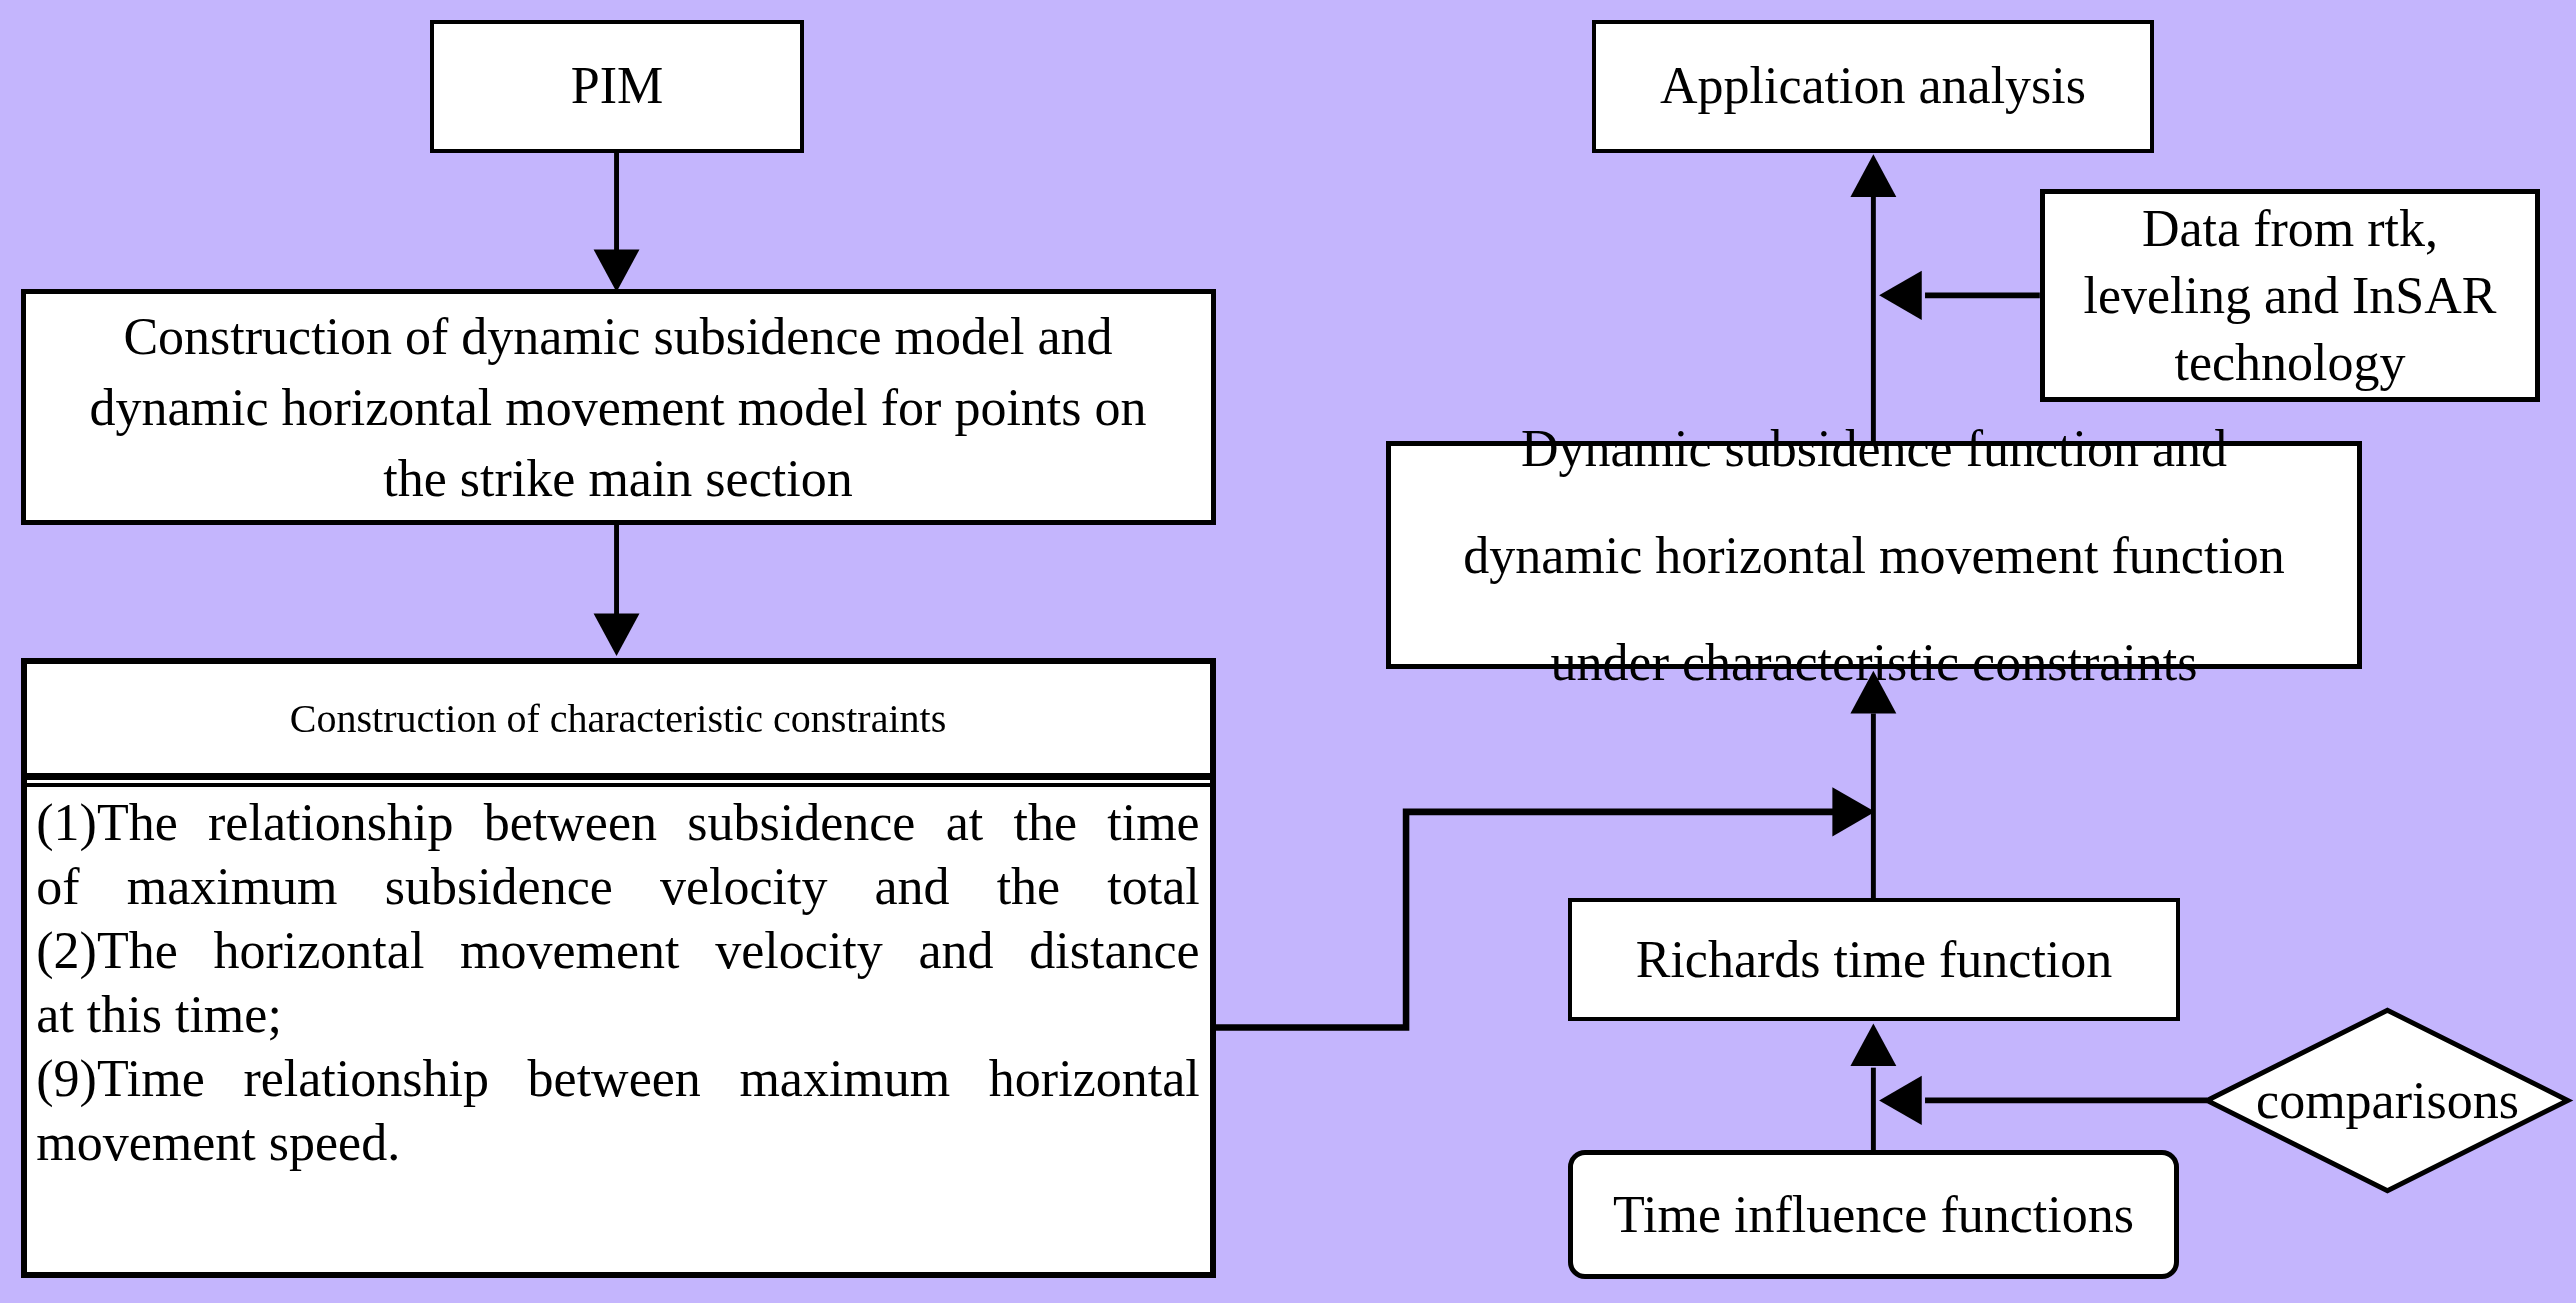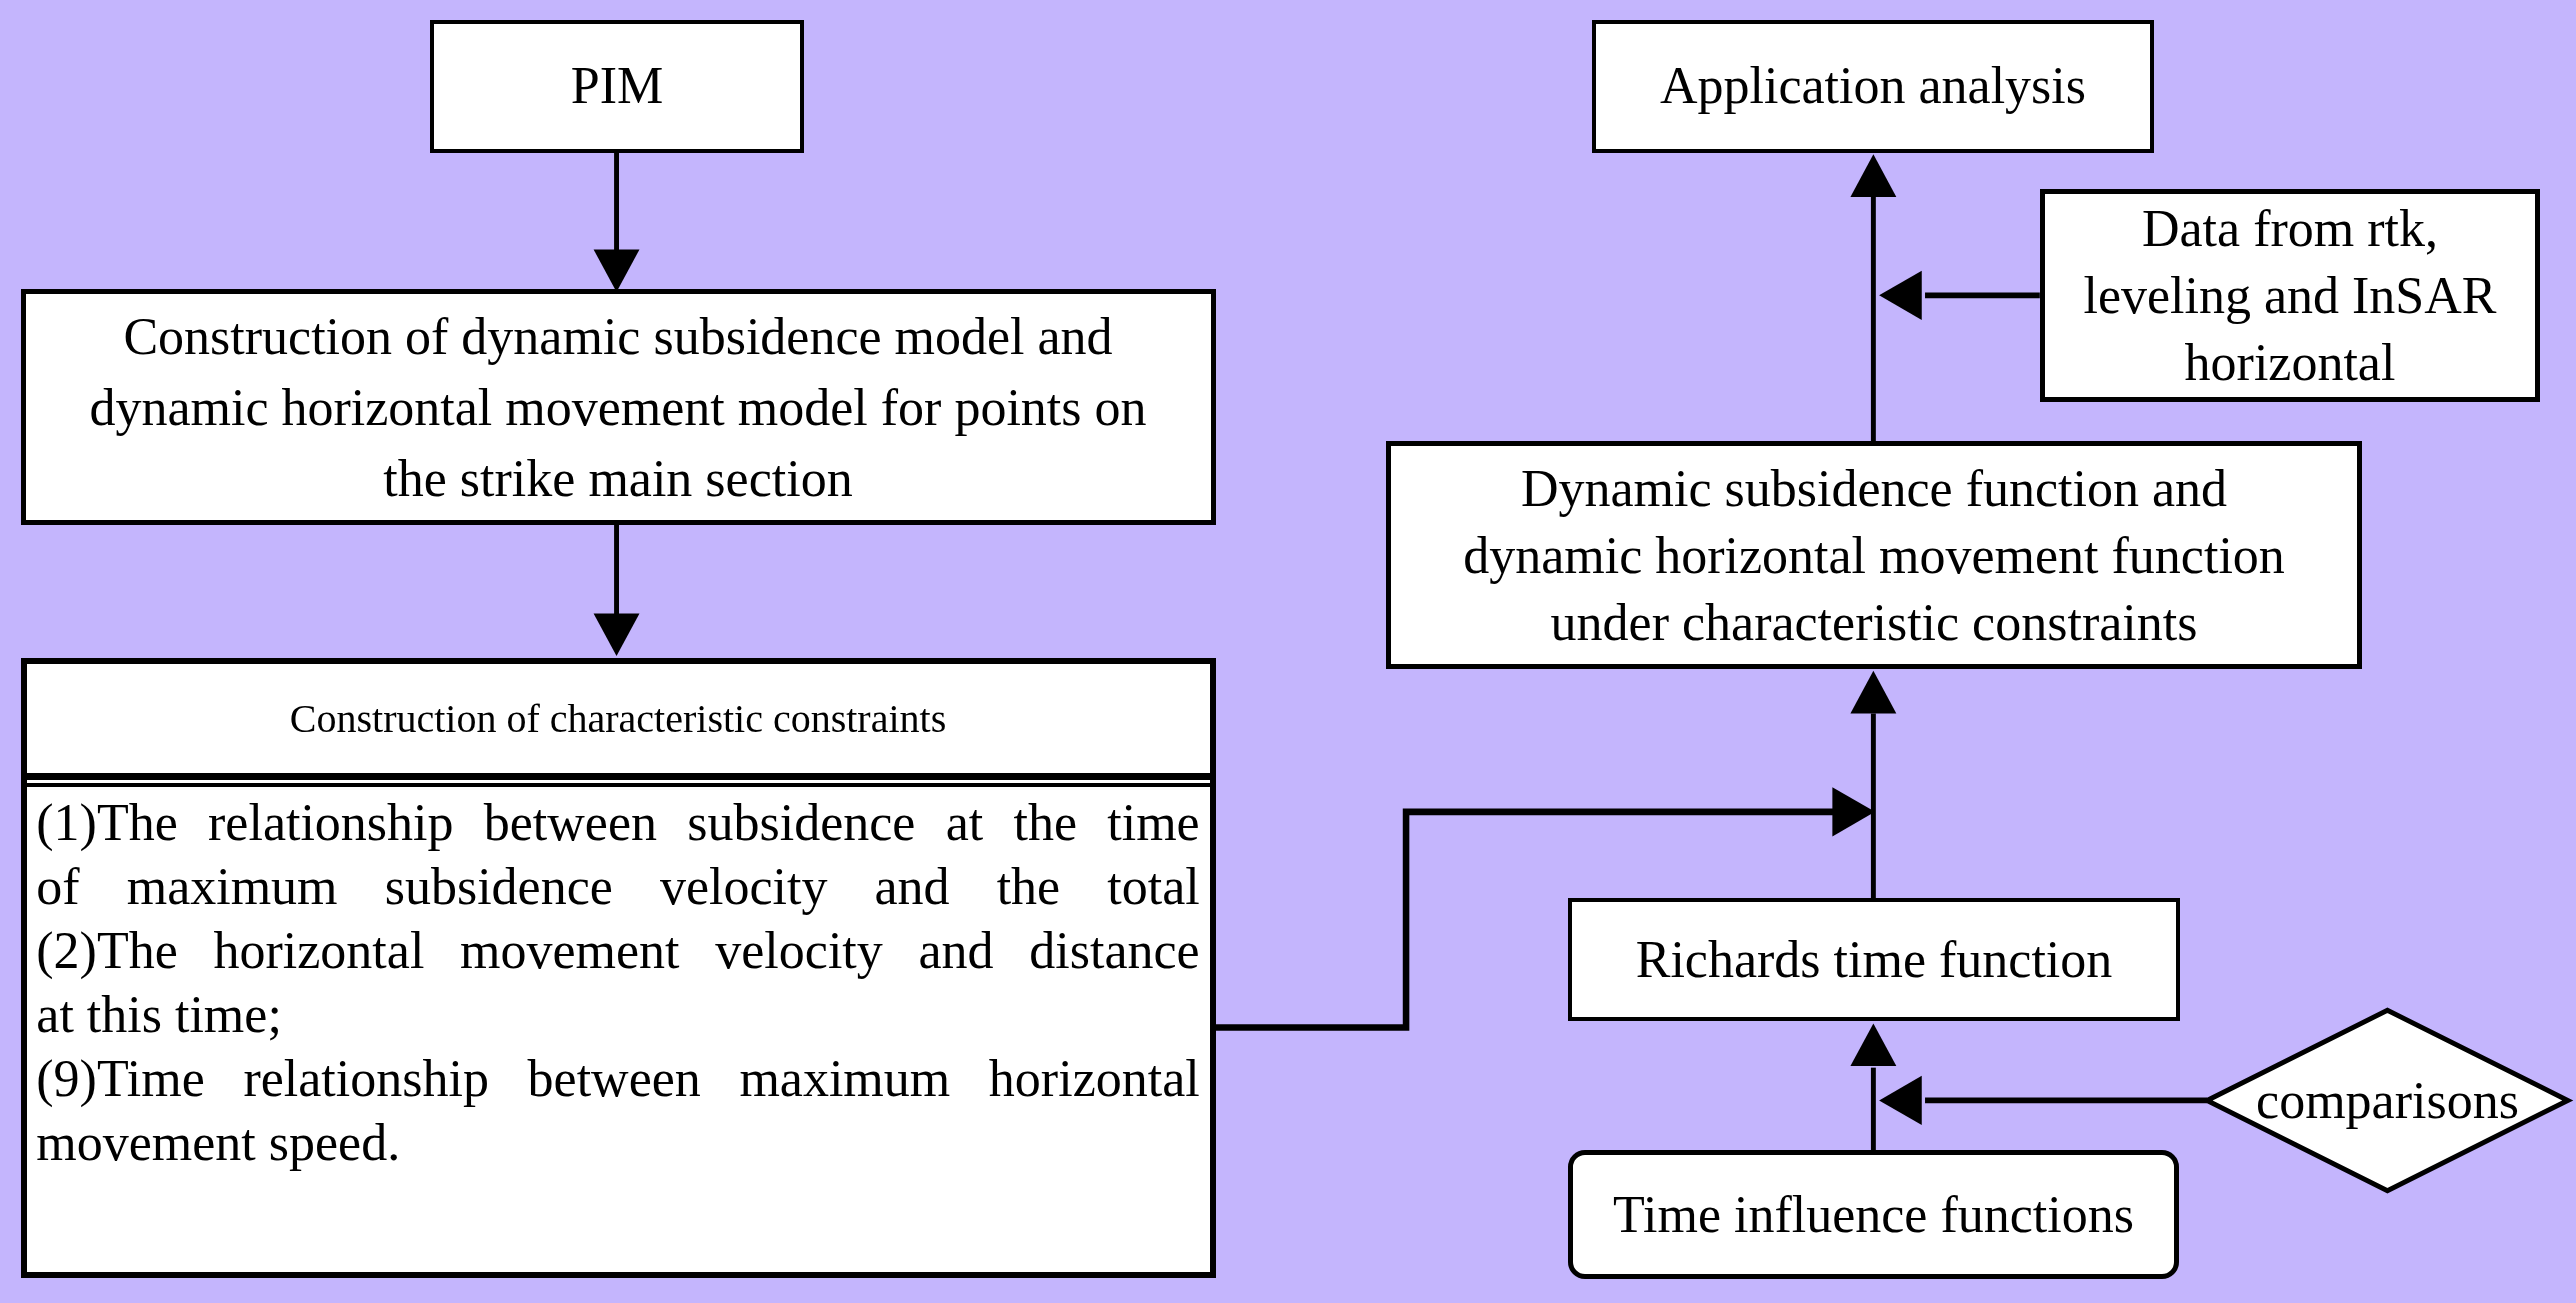--- a/index.html
+++ b/index.html
@@ -14,21 +14,21 @@
     position:absolute; background:#ffffff; border:4.9px solid #000000;
     display:flex; flex-direction:column; align-items:center; justify-content:center;
     text-align:center; font-size:52px; line-height:1.3;
   }
   #pim        { left:430px;  top:19.7px;   width:374px;  height:133px; border-width:4.1px; }
   #model      { left:20.5px;   top:289px;  width:1195px; height:236px; border-width:5.7px; }
   #model .ln  { line-height:71px; }
   #aa         { left:1592px; top:19.7px;   width:562px;  height:133px; border-width:4.1px; }
   #data       { left:2040px; top:189px;  width:500px;  height:213px; border-width:5.7px; }
   #data .ln   { line-height:67px; }
-  #dynamic    { left:1386px; top:441px;  width:976px; height:228px; border-width:5.7px; }
+  #dynamic    { left:1386px; top:441px;  width:976px; height:228px; border-width:5.7px;gap:40px; }
   #dynamic .ln{ line-height:67px; }
   #richards   { left:1568px; top:898px; width:612px;  height:123px; border-width:4.9px; }
   #timeinf    { left:1568px; top:1150px; width:611px;  height:129px; border-width:5.7px;border-radius:17px; }
   #constraints{
     left:20.5px; top:658px; width:1195px; height:620px; border-width:6.6px;
     display:block; text-align:left;
   }
   .c-title {
     height:116px; display:flex; align-items:center; justify-content:center;
     font-weight:normal; font-size:40px; border-bottom:7.4px solid #000000;
@@ -101,21 +101,21 @@
     </div>
   </div>
 
   <div class="box" id="aa">
     <span>Application analysis</span>
   </div>
 
   <div class="box" id="data">
     <div class="ln">Data from rtk,</div>
     <div class="ln">leveling and InSAR</div>
-    <div class="ln">horizontal</div>
+    <div class="ln">technology</div>
   </div>
 
   <div class="box" id="dynamic">
     <div class="ln">Dynamic subsidence function and</div>
     <div class="ln">dynamic horizontal movement function</div>
     <div class="ln">under characteristic constraints</div>
   </div>
 
   <div class="box" id="richards">
     <span>Richards time function</span>

